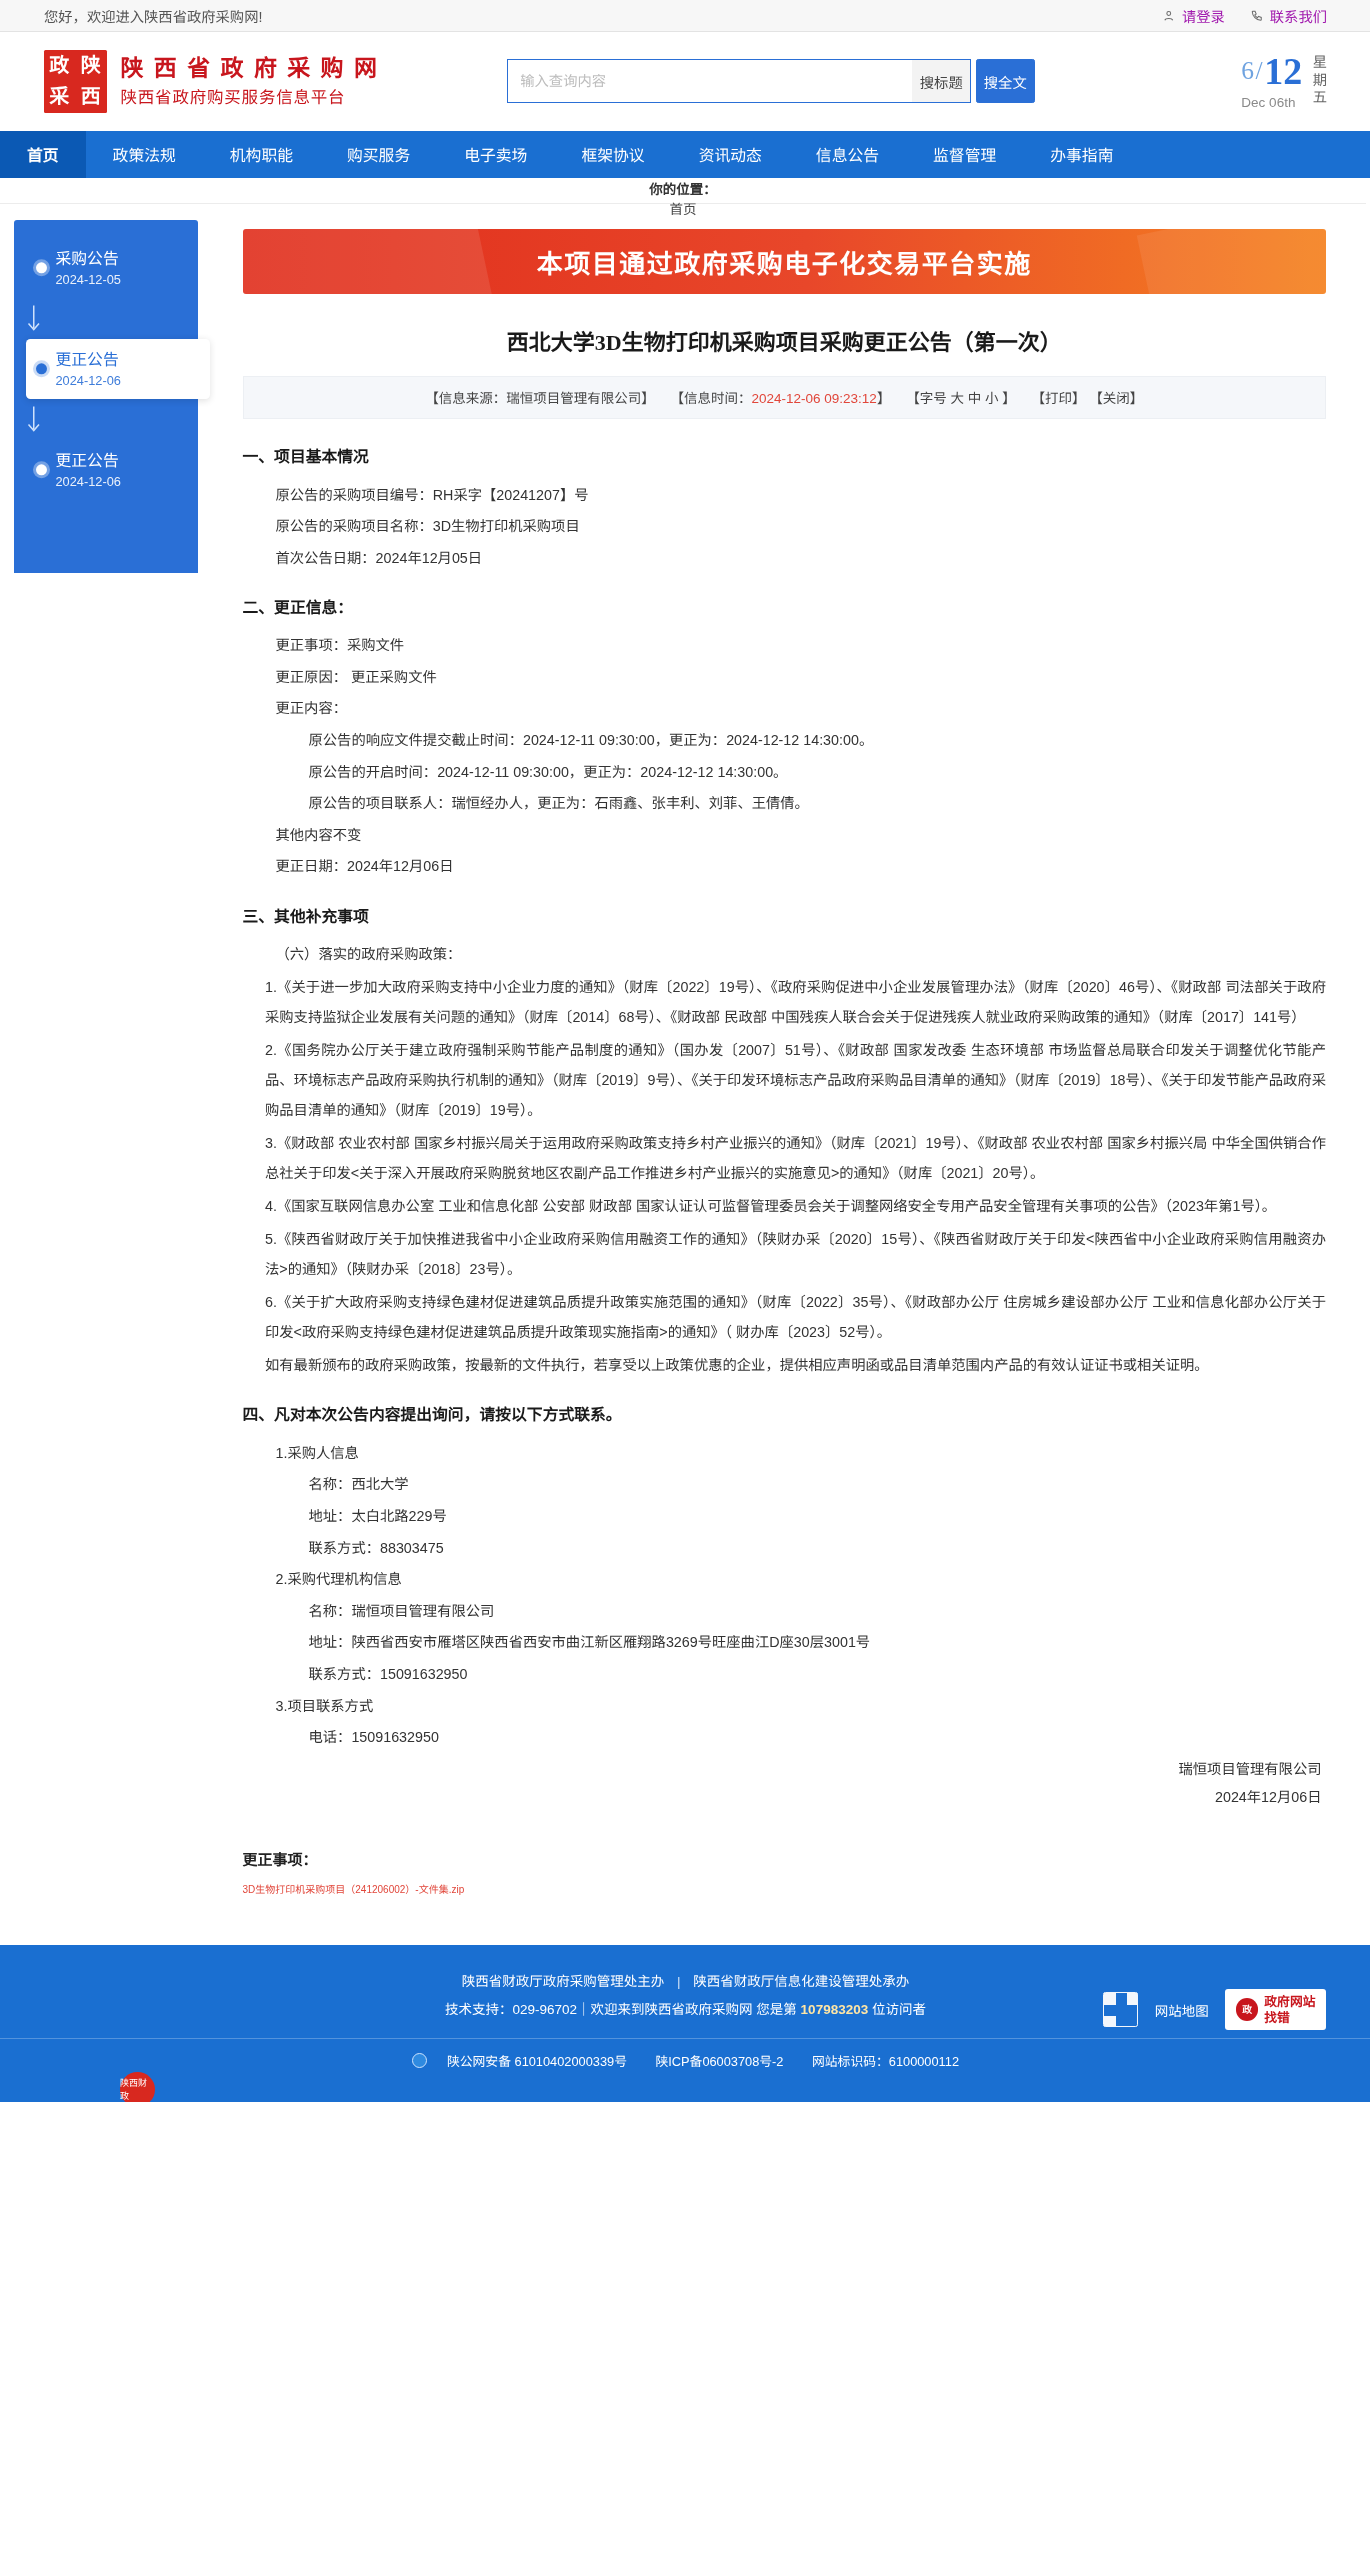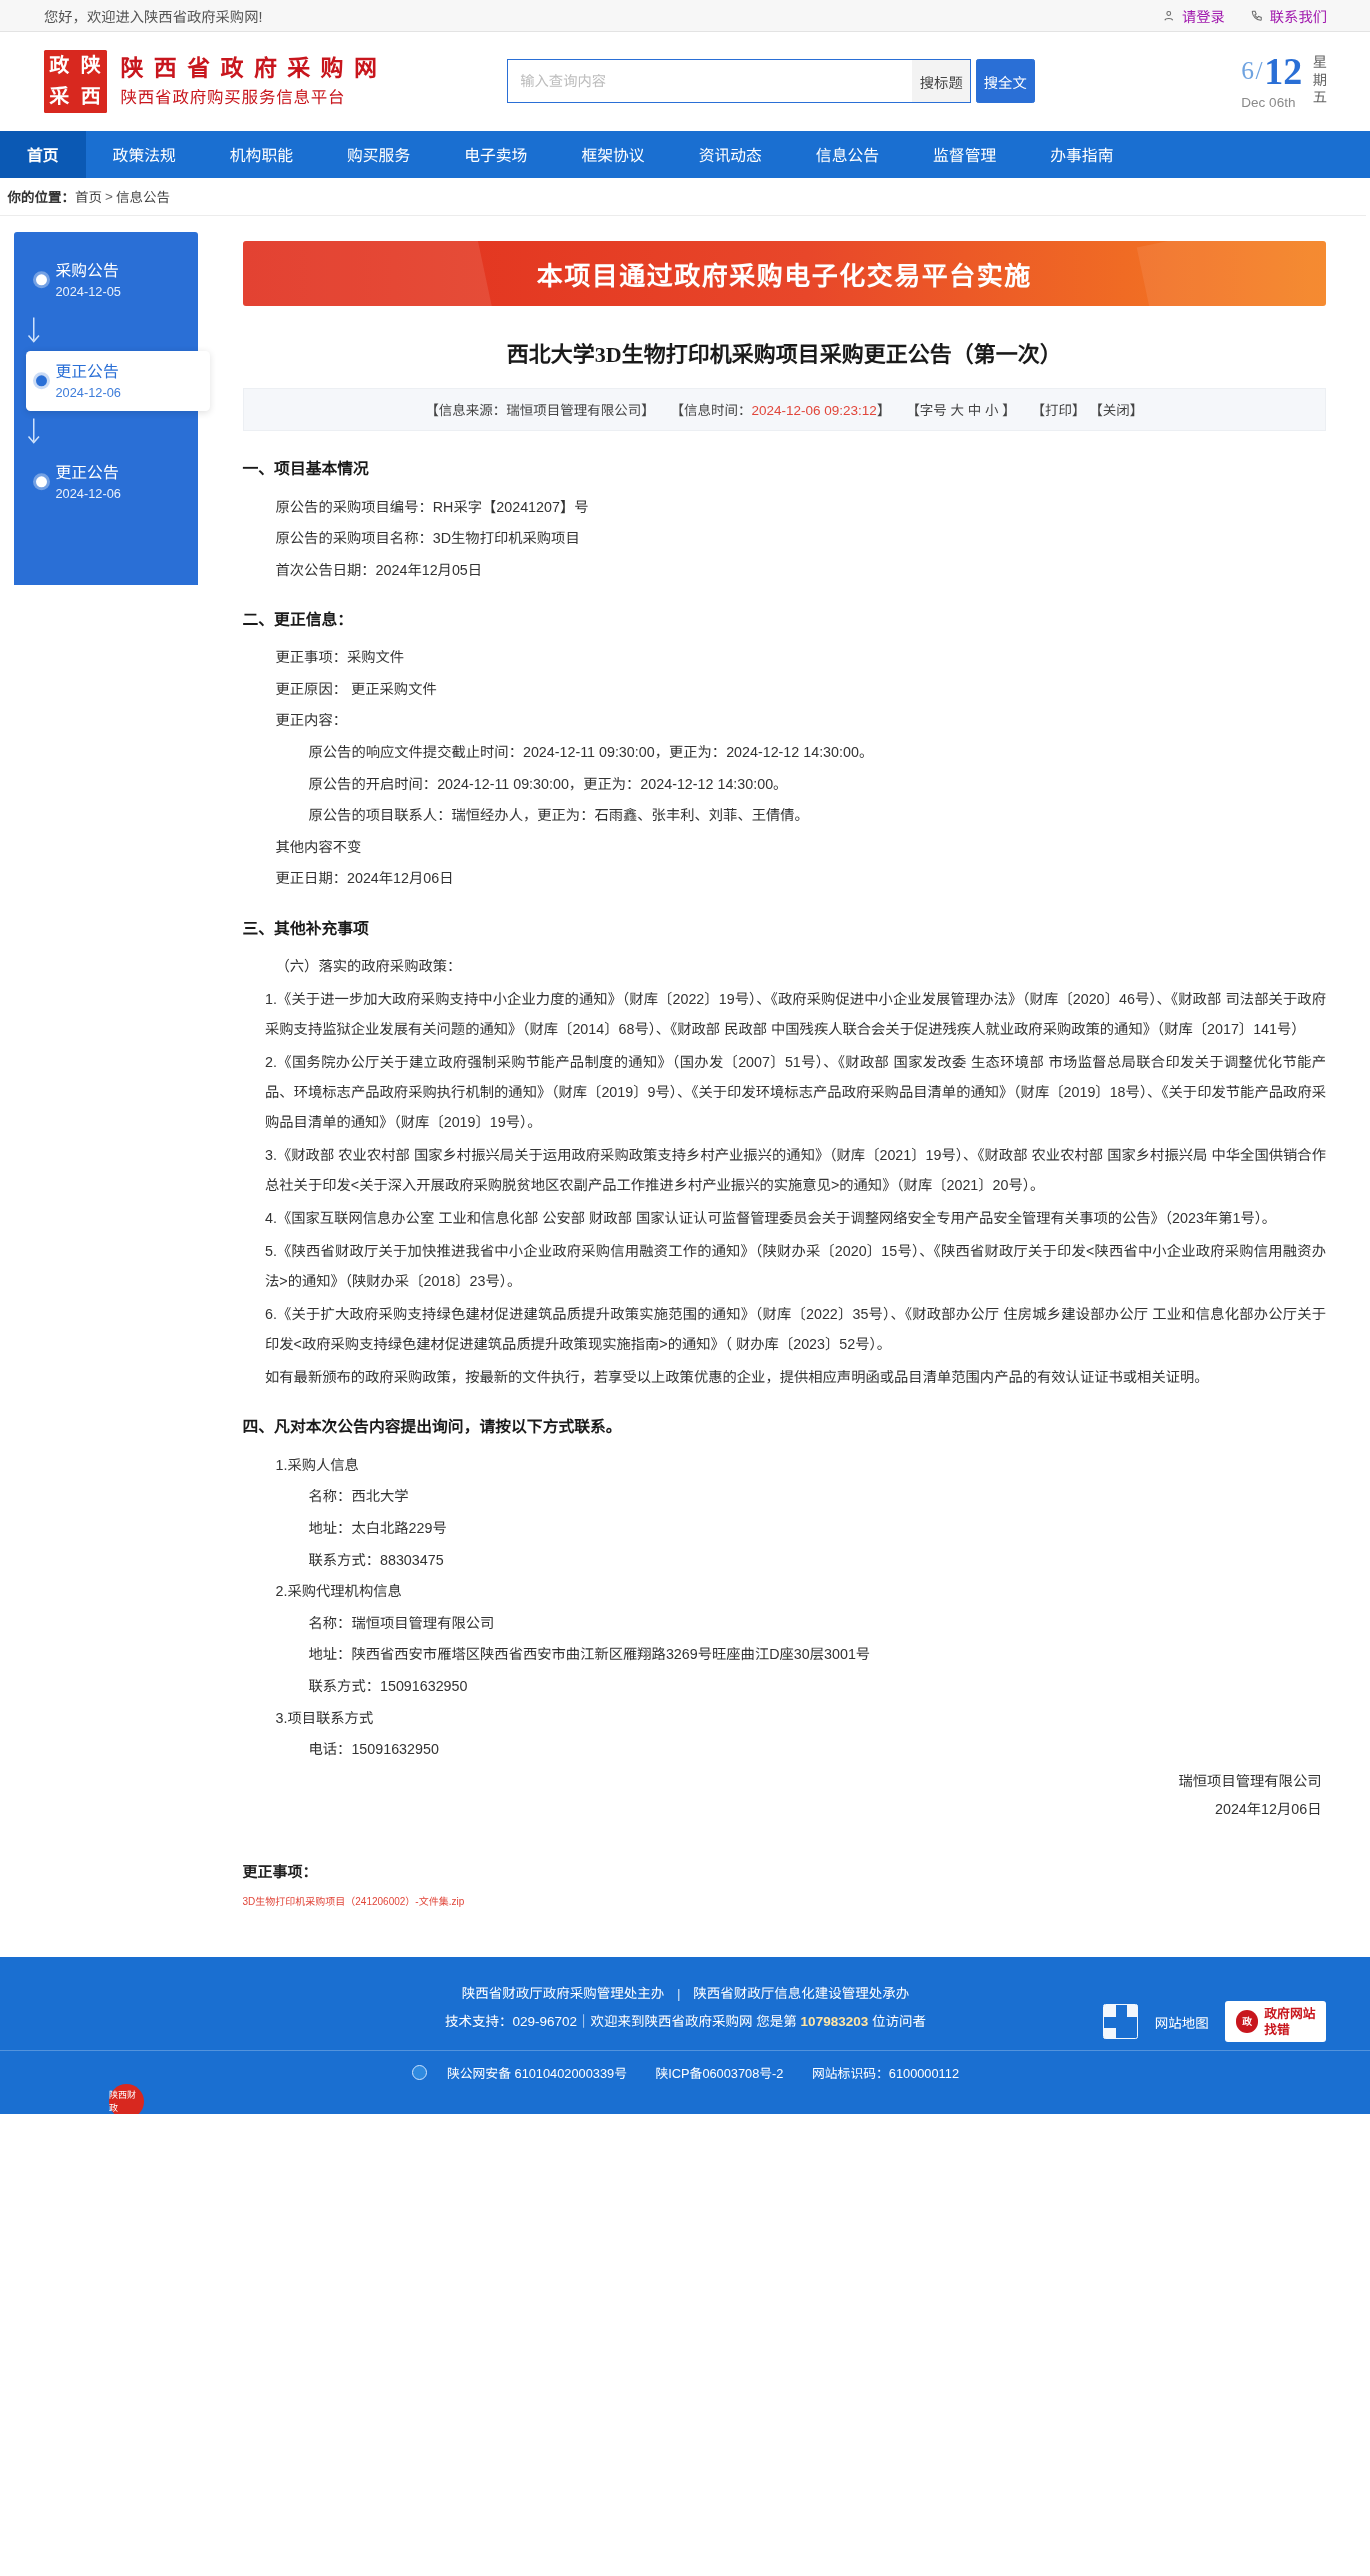--- a/index.html
+++ b/index.html
@@ -112,28 +112,29 @@
     align-items:center;
     justify-content:center;
     padding: 0 27px;
     cursor: pointer;
     white-space: nowrap;
   }
   .nav .item.active { background:#0b59b4; font-weight: bold; }
 
   
   .crumb {
-    height: 38px;
+    height: 26px;
     display:flex; align-items:center;
     padding: 0 7.5px 0 7.5px;
     font-size: 13.5px;
     color: #444;
     background:#fff;
     border-bottom: 0.8px solid #ececec;
     max-width: 1366px;
+    flex-direction: column;
   }
   .crumb b { font-weight: bold; color:#333; }
   .crumb .sep { margin: 0 3px; color:#666; }
   .crumb a { color:#444; text-decoration:none; }
 
   
   .content {
     display: flex;
     gap: 0;
     padding: 16.5px 0 30px 0;
@@ -301,21 +302,21 @@
     display:flex;align-items:center;justify-content:center;
   }
   .gov-badge .gb-txt { color:#c8161d; }
   .gov-badge .gb-txt span { display:block; }
 
   
   .seal {
     width: 35px;height:35px;border-radius:50%;
     background:#d8281f;color:#fff;font-size:9px;
     display:flex;align-items:center;justify-content:center;
-    position:absolute; left: 109px; top: 104px;
+    position:absolute; left: 120px; top: 104px;
   }
 </style>
 </head>
 <body>
 
 <div class="page">
 
   <div class="topbar">
     <div class="welcome">您好，欢迎进入陕西省政府采购网!</div>
     <div class="links">

